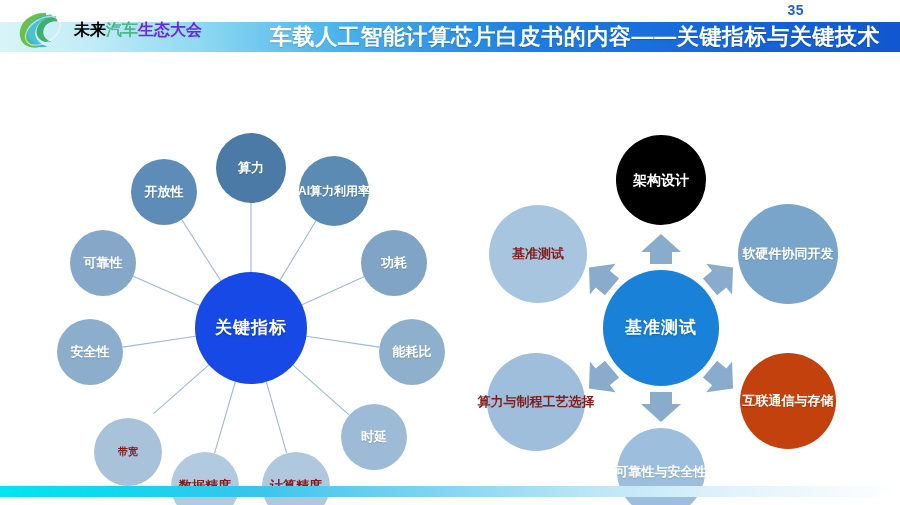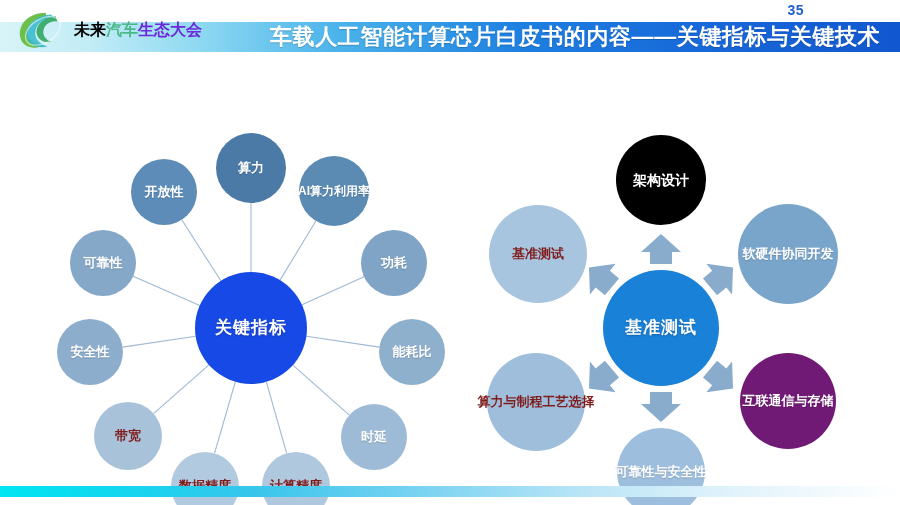--- a/index.html
+++ b/index.html
@@ -141,21 +141,21 @@
         </div>
         <div class="node lbl-white" style="left: 341px; top: 346px; height: 66px; width: 66px; background: rgb(157, 187, 214); font-size: 13px;">
           <span>时延</span>
         </div>
         <div class="node lbl-light" style="left: 262px; top: 394px; height: 68px; width: 68px; background: rgb(176, 200, 222); font-size: 13px;">
           <span>计算精度</span>
         </div>
         <div class="node lbl-light" style="left: 171px; top: 394px; height: 68px; width: 68px; background: rgb(178, 202, 224); font-size: 13px;">
           <span>数据精度</span>
         </div>
-        <div class="node lbl-light" style="left: 94px; top: 344px; height: 68px; width: 68px; background: rgb(168, 194, 218); font-size: 13px; text-align: center;">
+        <div class="node lbl-light" style="left: 94px; top: 360px; height: 68px; width: 68px; background: rgb(168, 194, 218); font-size: 10px; text-align: center;">
           <span>带宽</span>
         </div>
         <div class="node lbl-white" style="left: 57px; top: 261px; height: 66px; width: 66px; background: rgb(140, 173, 203); font-size: 13px;">
           <span>安全性</span>
         </div>
         <div class="node lbl-white" style="left: 70px; top: 172px; height: 66px; width: 66px; background: rgb(133, 168, 200); font-size: 13px; align-items: center;">
           <span>可靠性</span>
         </div>
         <div class="node lbl-white" style="left: 131px; top: 101px; height: 66px; width: 66px; background: rgb(92, 140, 183); font-size: 13px;">
           <span>开放性</span>
@@ -164,21 +164,21 @@
           <span>关键指标</span>
         </div>
       </div>
     <div id="nodes-right">
         <div class="node lbl-white" style="left: 616px; top: 77px; height: 90px; width: 90px; background: #000000; font-size: 14px; justify-content: center;">
           <span>架构设计</span>
         </div>
         <div class="node lbl-white" style="left: 738px; top: 146px; height: 100px; width: 100px; background: rgb(122, 165, 203); font-size: 13px;">
           <span>软硬件协同开发</span>
         </div>
-        <div class="node lbl-white" style="left: 740px; top: 295px; height: 96px; width: 96px; background: #701a75; font-size: 13px;">
+        <div class="node lbl-white" style="left: 740px; top: 295px; height: 96px; width: 96px; background: #c2410c; font-size: 13px;">
           <span>互联通信与存储</span>
         </div>
         <div class="node lbl-white" style="left: 617px; top: 370px; height: 88px; width: 88px; background: rgb(157, 190, 220); font-size: 13px;">
           <span>可靠性与安全性</span>
         </div>
         <div class="node lbl-light" style="left: 487px; top: 295px; height: 98px; width: 98px; background: rgb(159, 190, 219); font-size: 13px; text-align: right;">
           <span>算力与制程工艺选择</span>
         </div>
         <div class="node lbl-light" style="left: 489px; top: 147px; height: 98px; width: 98px; background: rgb(168, 197, 224); font-size: 13px;">
           <span>基准测试</span>

